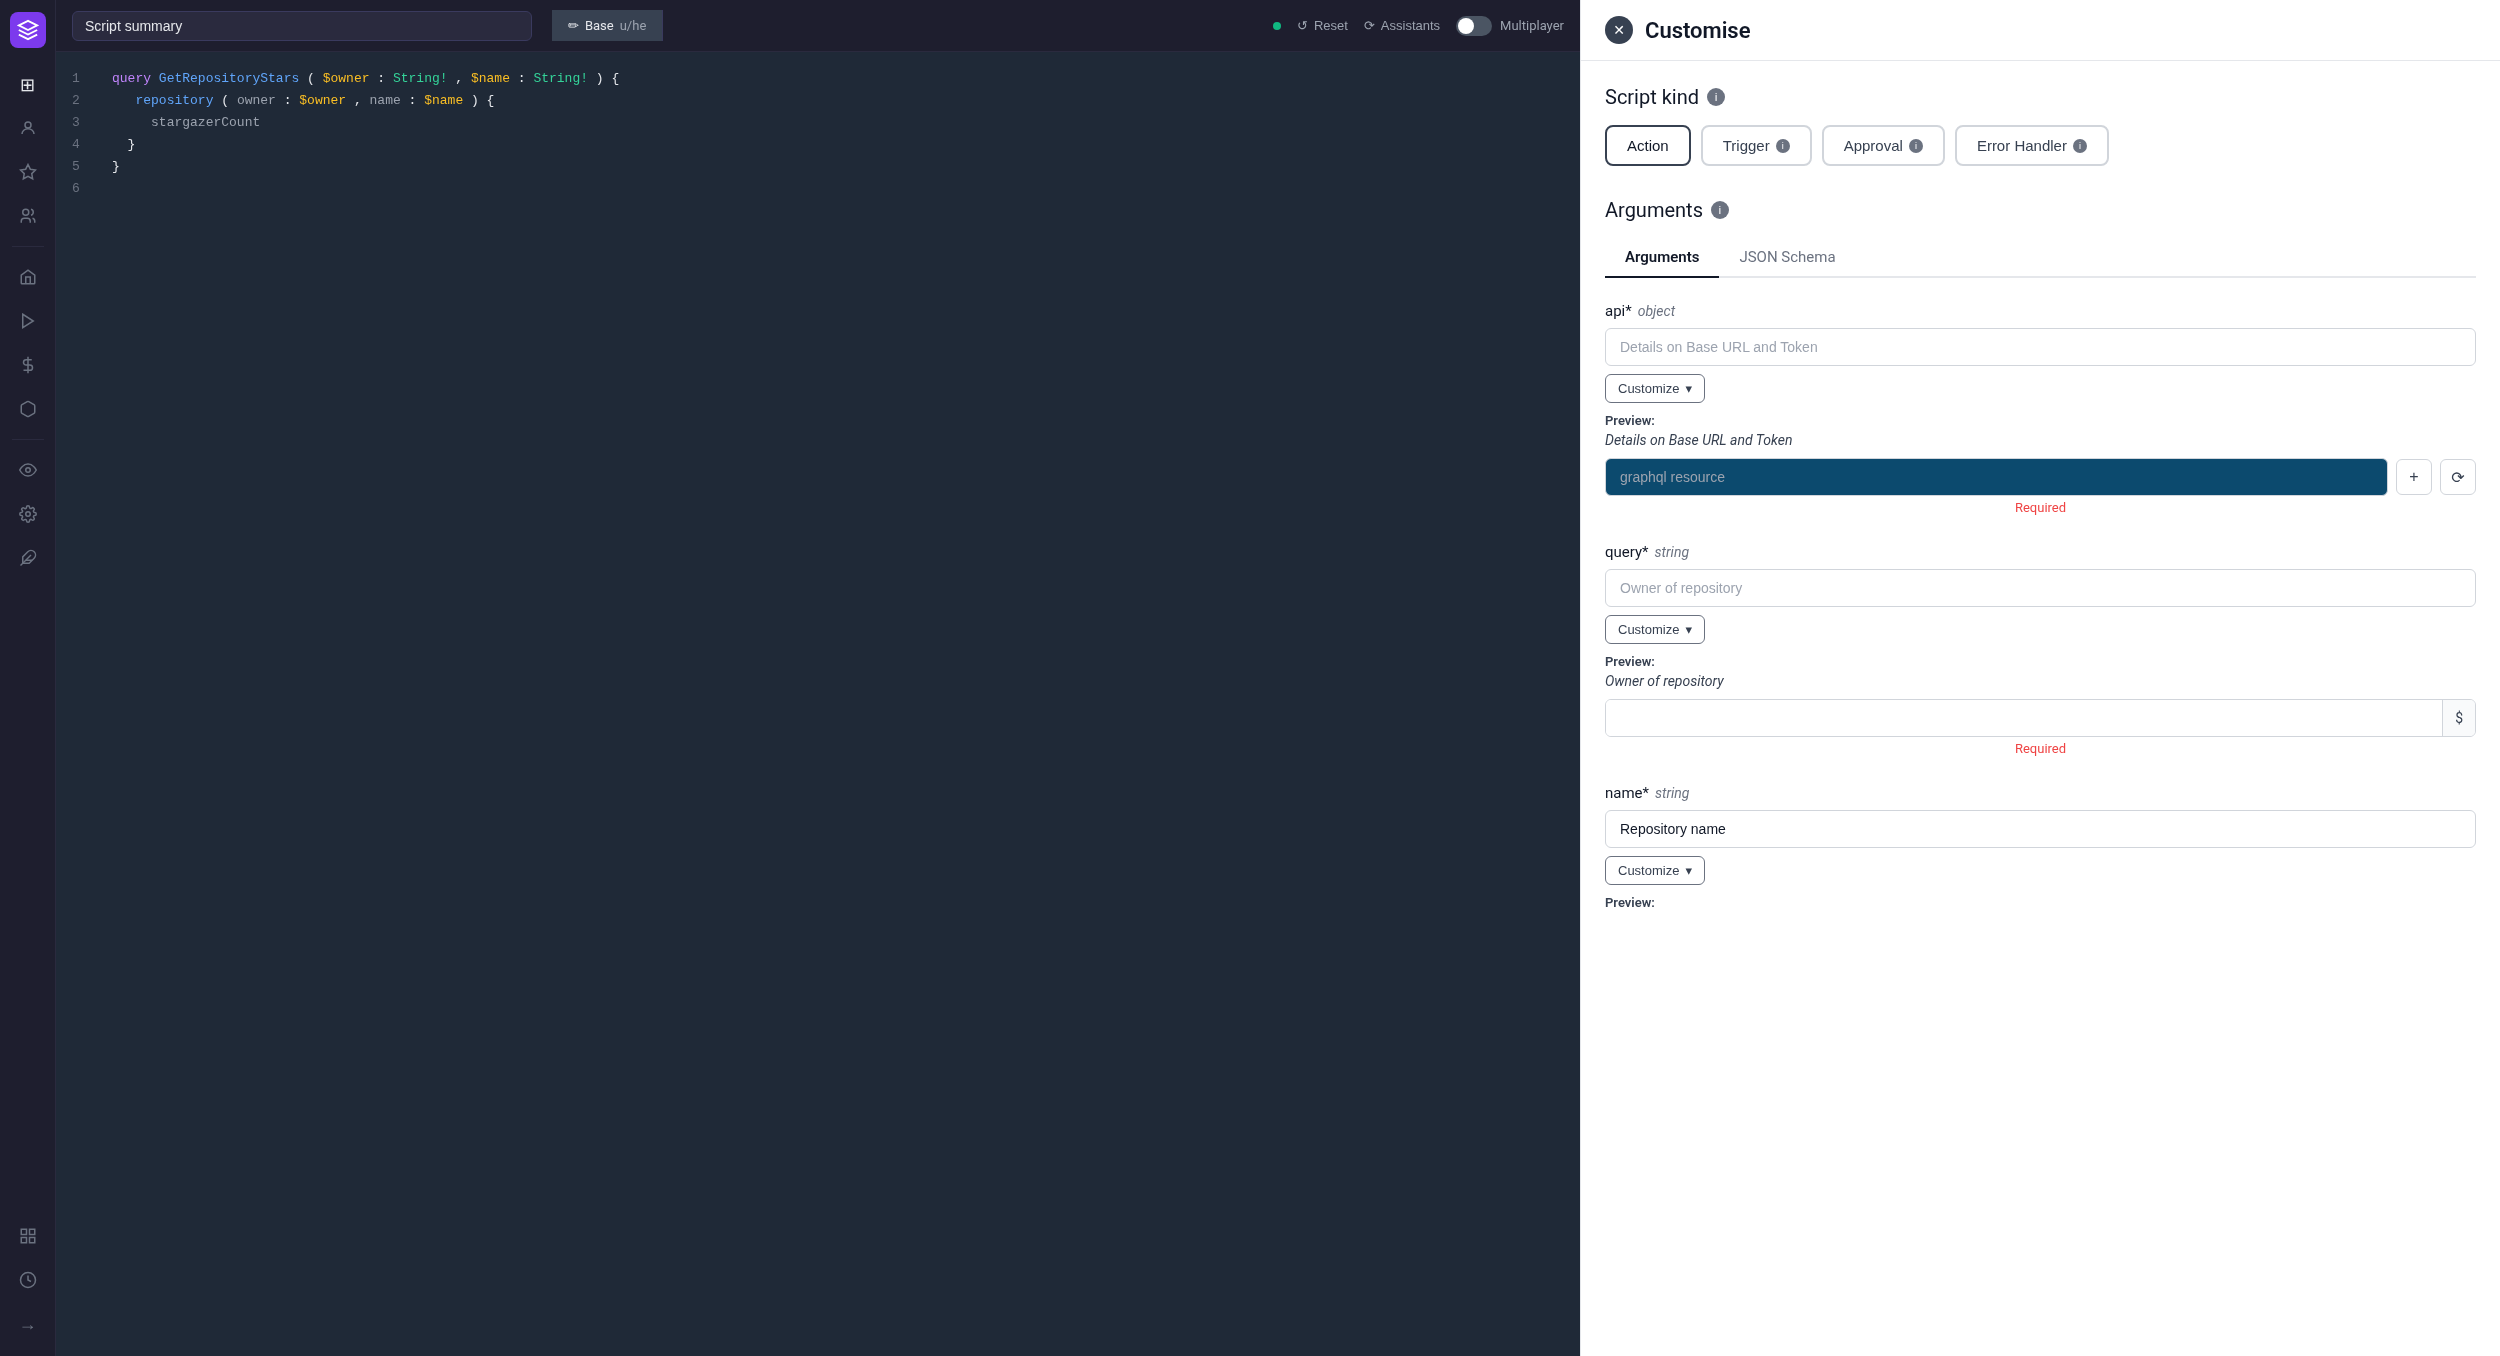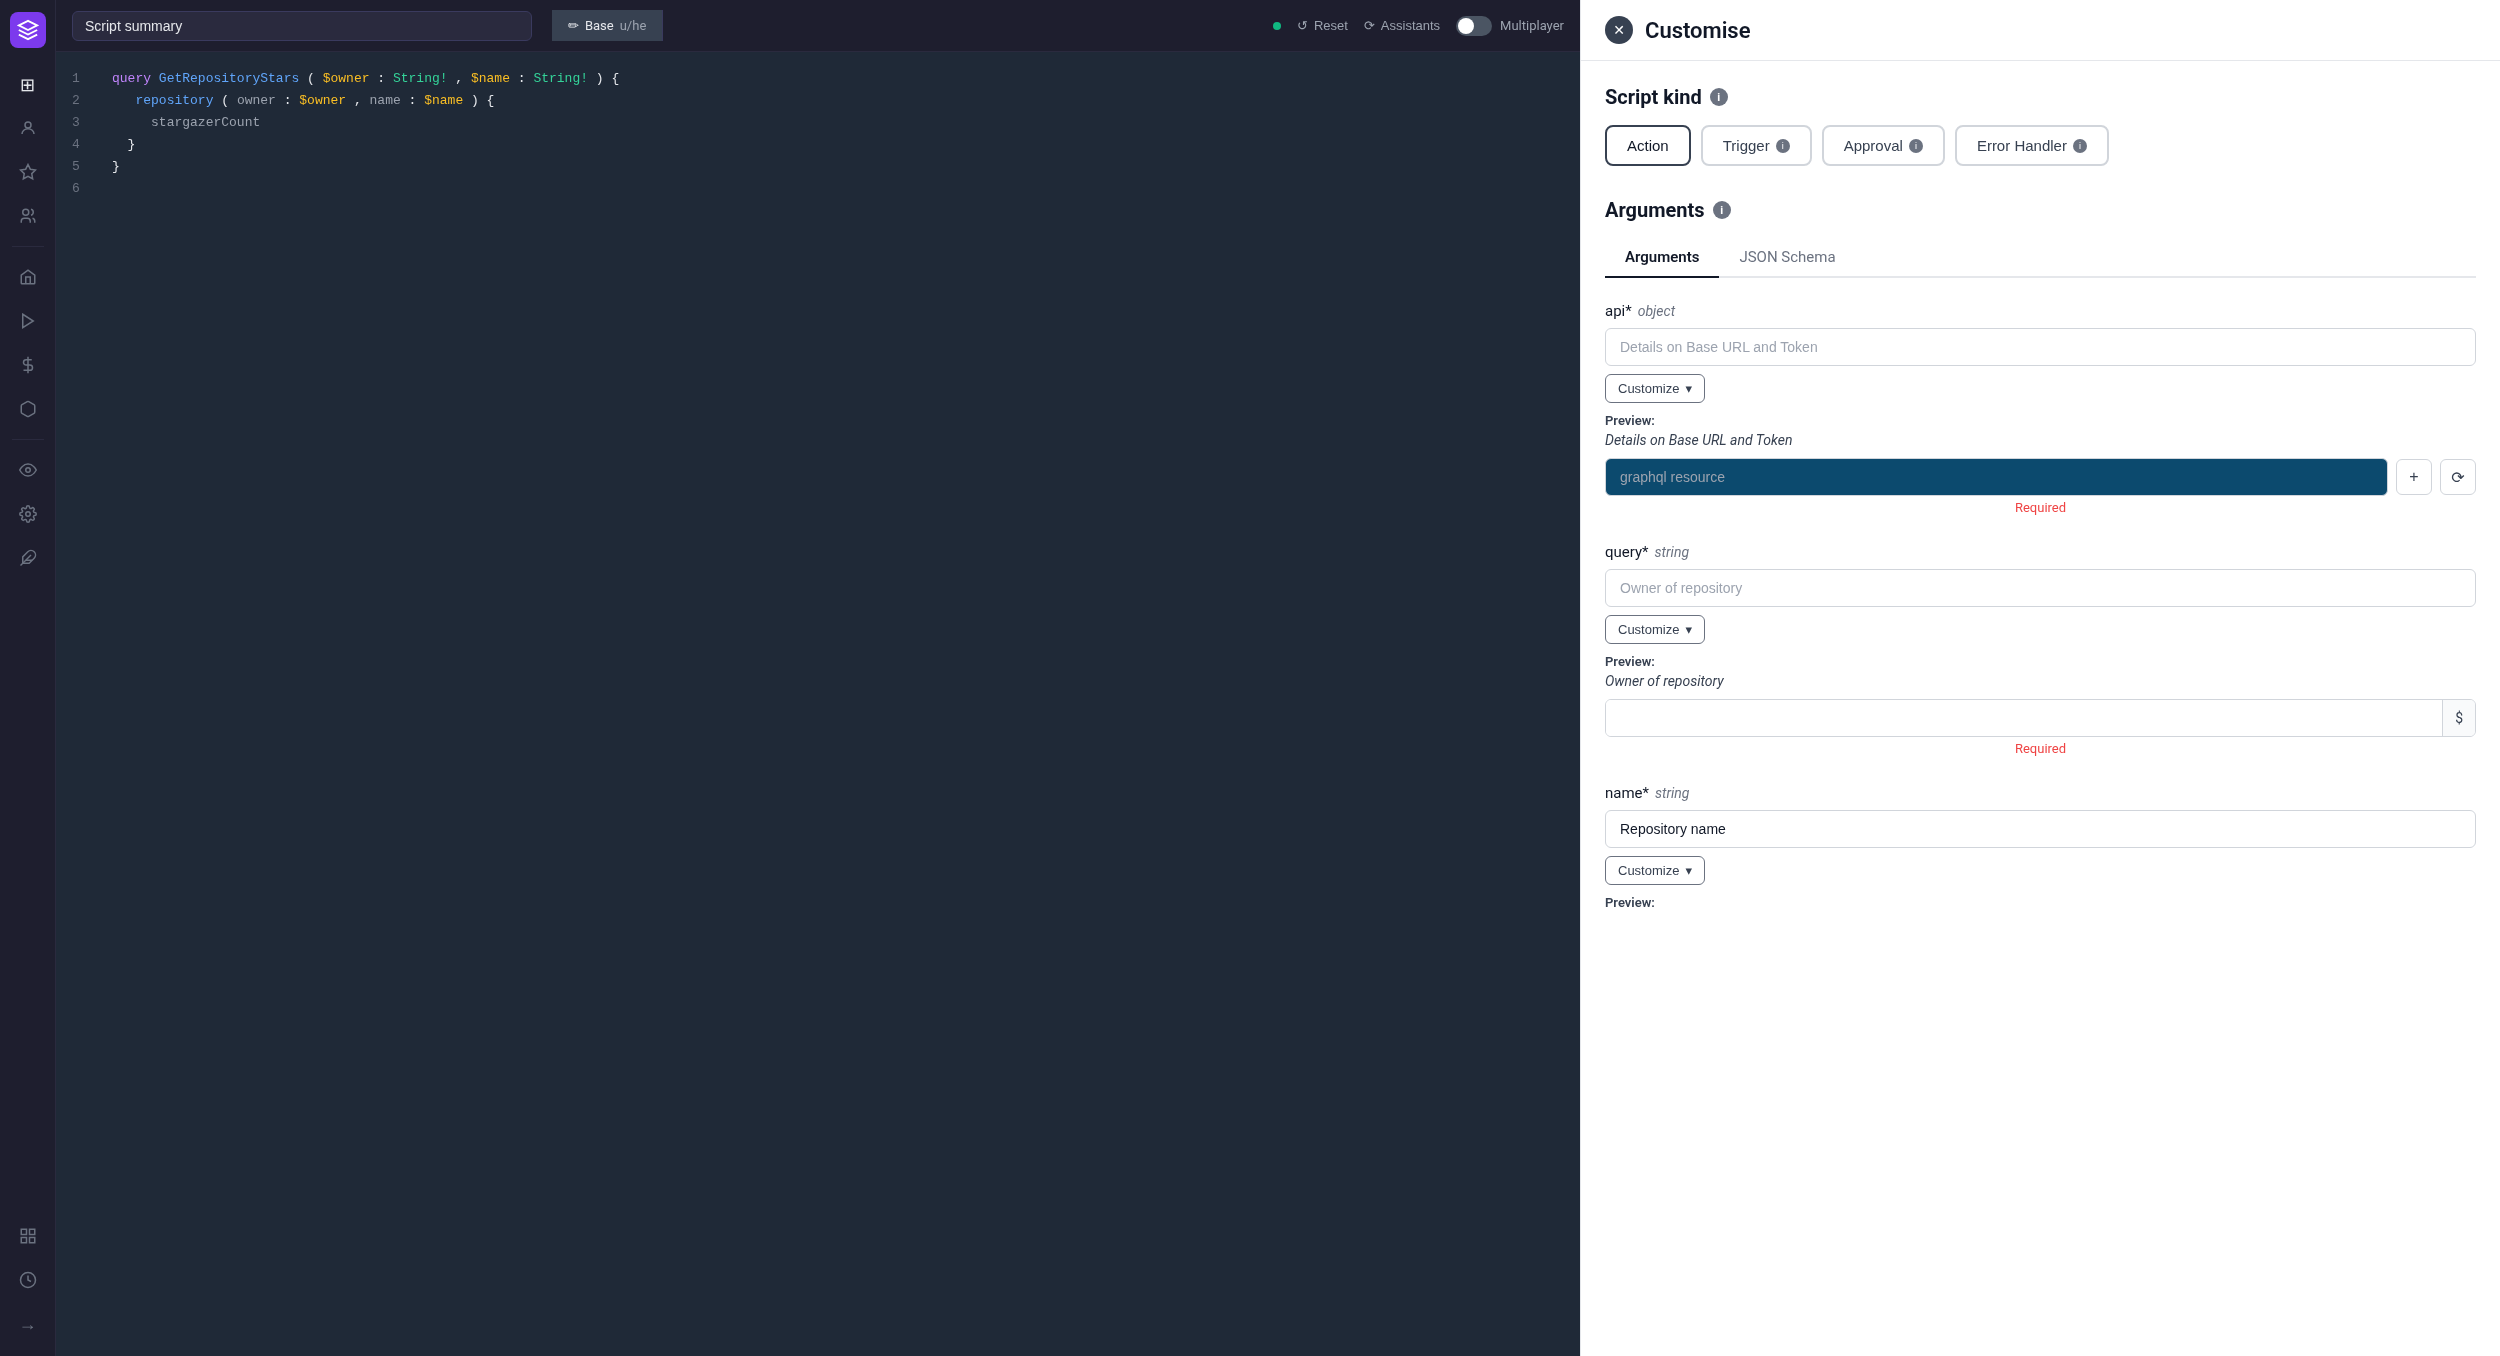--- a/index.html
+++ b/index.html
@@ -204,21 +204,21 @@
     .panel-body {
       padding: 24px;
       display: flex;
       flex-direction: column;
       gap: 0;
     }
 
     
     .section-title {
       font-size: 20px;
-      font-weight: 700;
+      font-weight: 400;
       color: #111827;
       margin-bottom: 16px;
       display: flex;
       align-items: center;
       gap: 8px;
     }
     .info-icon {
       width: 18px; height: 18px;
       background: #6b7280;
       border-radius: 50%;

